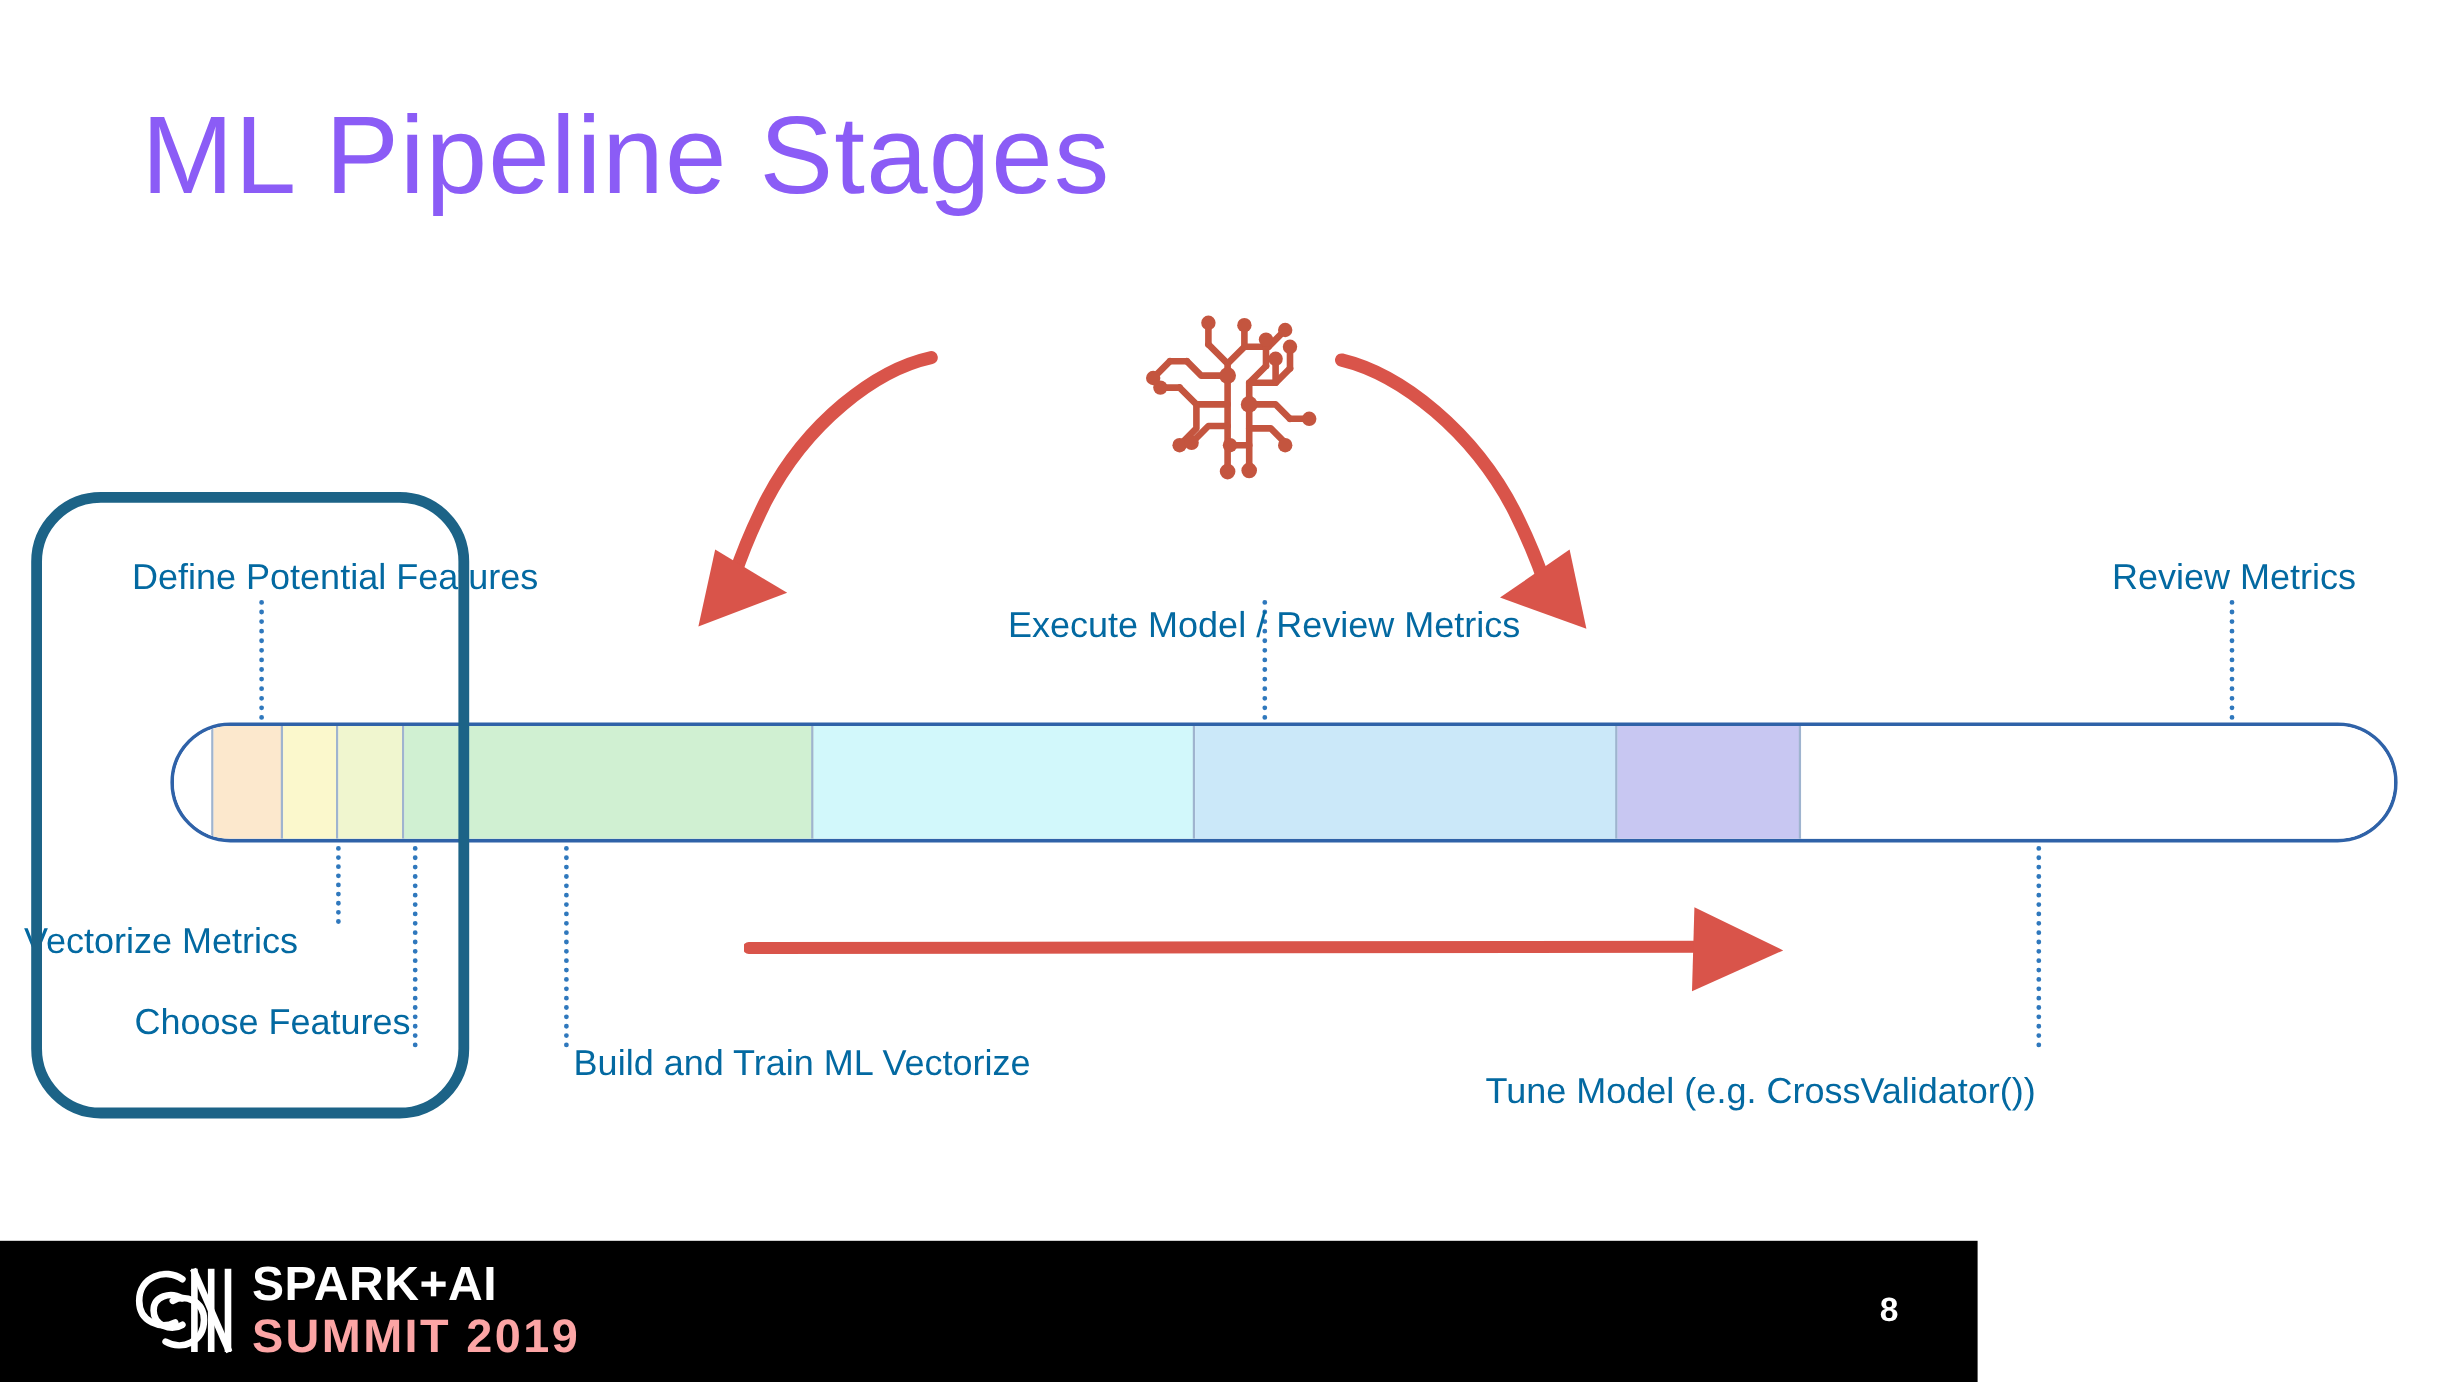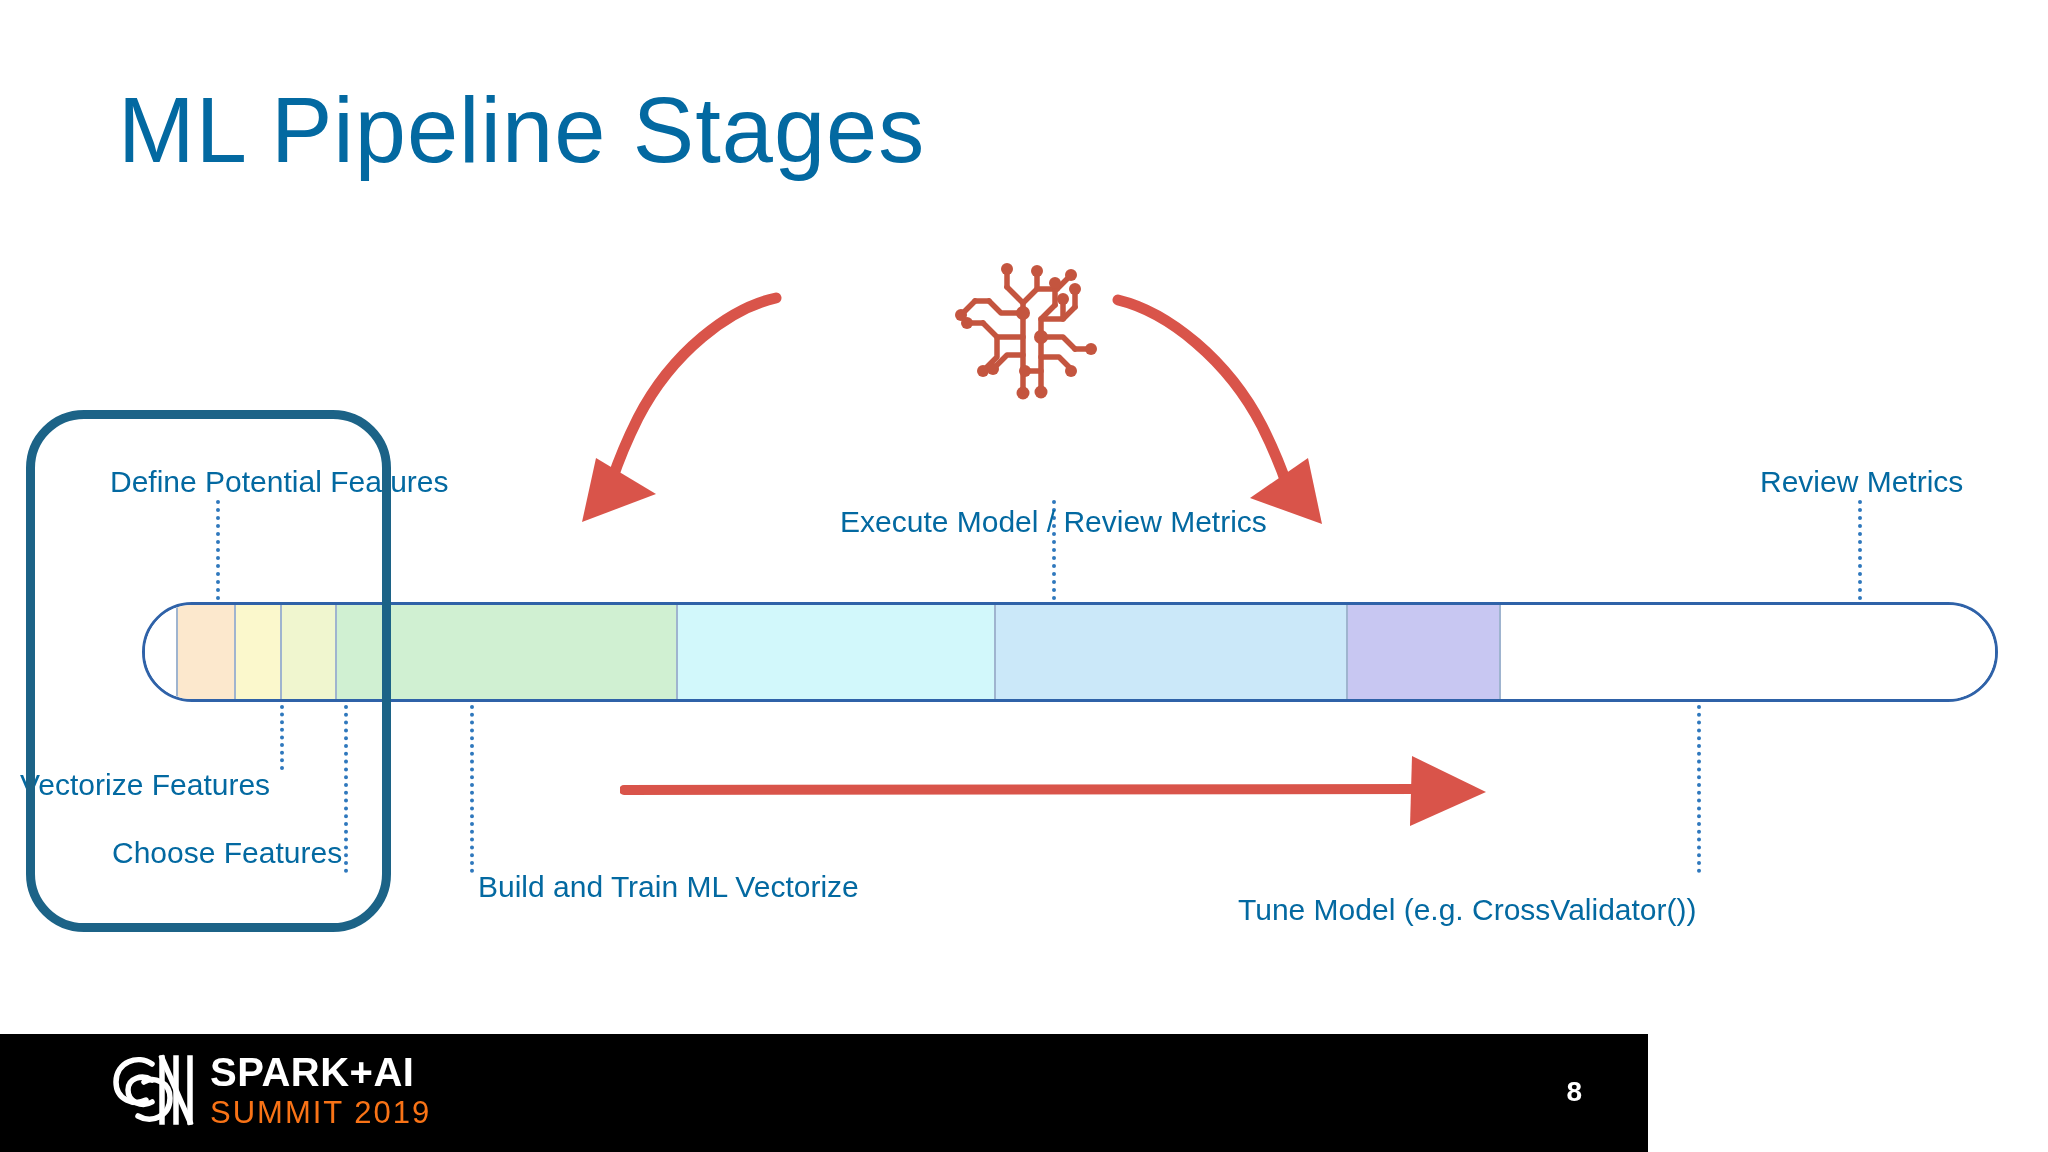--- a/index.html
+++ b/index.html
@@ -124,42 +124,42 @@
   }
   #logo-line1 {
     font-family: "Liberation Sans", sans-serif;
     font-size: 40px;
     font-weight: 700;
     color: #ffffff;
     letter-spacing: 0.5px;
   }
   #logo-line2 {
     font-family: "Liberation Sans", sans-serif;
-    font-size: 31px;
-    font-weight: 400;
-    color: #f97316;
+    font-size: 39px;
+    font-weight: 700;
+    color: #fca5a5;
     letter-spacing: 2px;
     margin-top: 5px;
   }
   #page-number {
     position: absolute;
     right: 66px;
     top: 42px;
     font-family: "Liberation Sans", sans-serif;
     font-size: 28px;
     font-weight: 700;
     color: #ffffff;
   }
 </style>
 </head>
 <body>
 
 <div id="slide" style="background: rgb(255, 255, 255);">
 
-  <div id="slide-title" style="color: #0369a1;">ML Pipeline Stages</div>
+  <div id="slide-title" style="color: #8b5cf6;">ML Pipeline Stages</div>
 
   <svg id="brain-circuit-icon" viewBox="0 0 160 155">
     <g stroke="#c4553f" stroke-width="5.5" fill="none" stroke-linecap="round" stroke-linejoin="round">
 
       <path d="M78 146 L78 92 L78 58 L62 42"></path>
       <path d="M96 144 L96 112 L96 74 L110 60"></path>
 
       <path d="M78 92 L52 92 L38 78"></path>
       <path d="M62 42 L62 26"></path>
       <path d="M78 68 L56 68 L44 56"></path>
@@ -240,21 +240,21 @@
       <div class="leader" style="left: 470px; top: 705px; height: 168px;"></div>
       <div class="leader" style="left: 1697px; top: 705px; height: 168px;"></div>
     </div>
 
   <div id="labels-above">
       <div class="stage-label" style="left: 110px; top: 465px;">Define Potential Features</div>
       <div class="stage-label" style="left: 840px; top: 465px; margin-top: 40px;">Execute Model / Review Metrics</div>
       <div class="stage-label" style="left: 1760px; top: 465px;">Review Metrics</div>
     </div>
   <div id="labels-below">
-      <div class="stage-label" style="left: 20px; top: 768px;">Vectorize Features</div>
+      <div class="stage-label" style="left: 20px; top: 768px;">Vectorize Metrics</div>
       <div class="stage-label" style="left: 112px; top: 836px;">Choose Features</div>
       <div class="stage-label" style="left: 478px; top: 870px;">Build and Train ML Vectorize</div>
       <div class="stage-label" style="left: 1238px; top: 870px; margin-top: 23px;">Tune Model (e.g. CrossValidator())</div>
     </div>
 
   <div id="highlight-box" style="border-color: rgb(28, 99, 135); left: 26px; top: 410px; width: 365px; height: 522px;"></div>
 
   <div id="footer-bar" style="background: rgb(0, 0, 0);">
     <div id="summit-logo">
       <svg width="86" height="80" viewBox="0 0 86 80">

